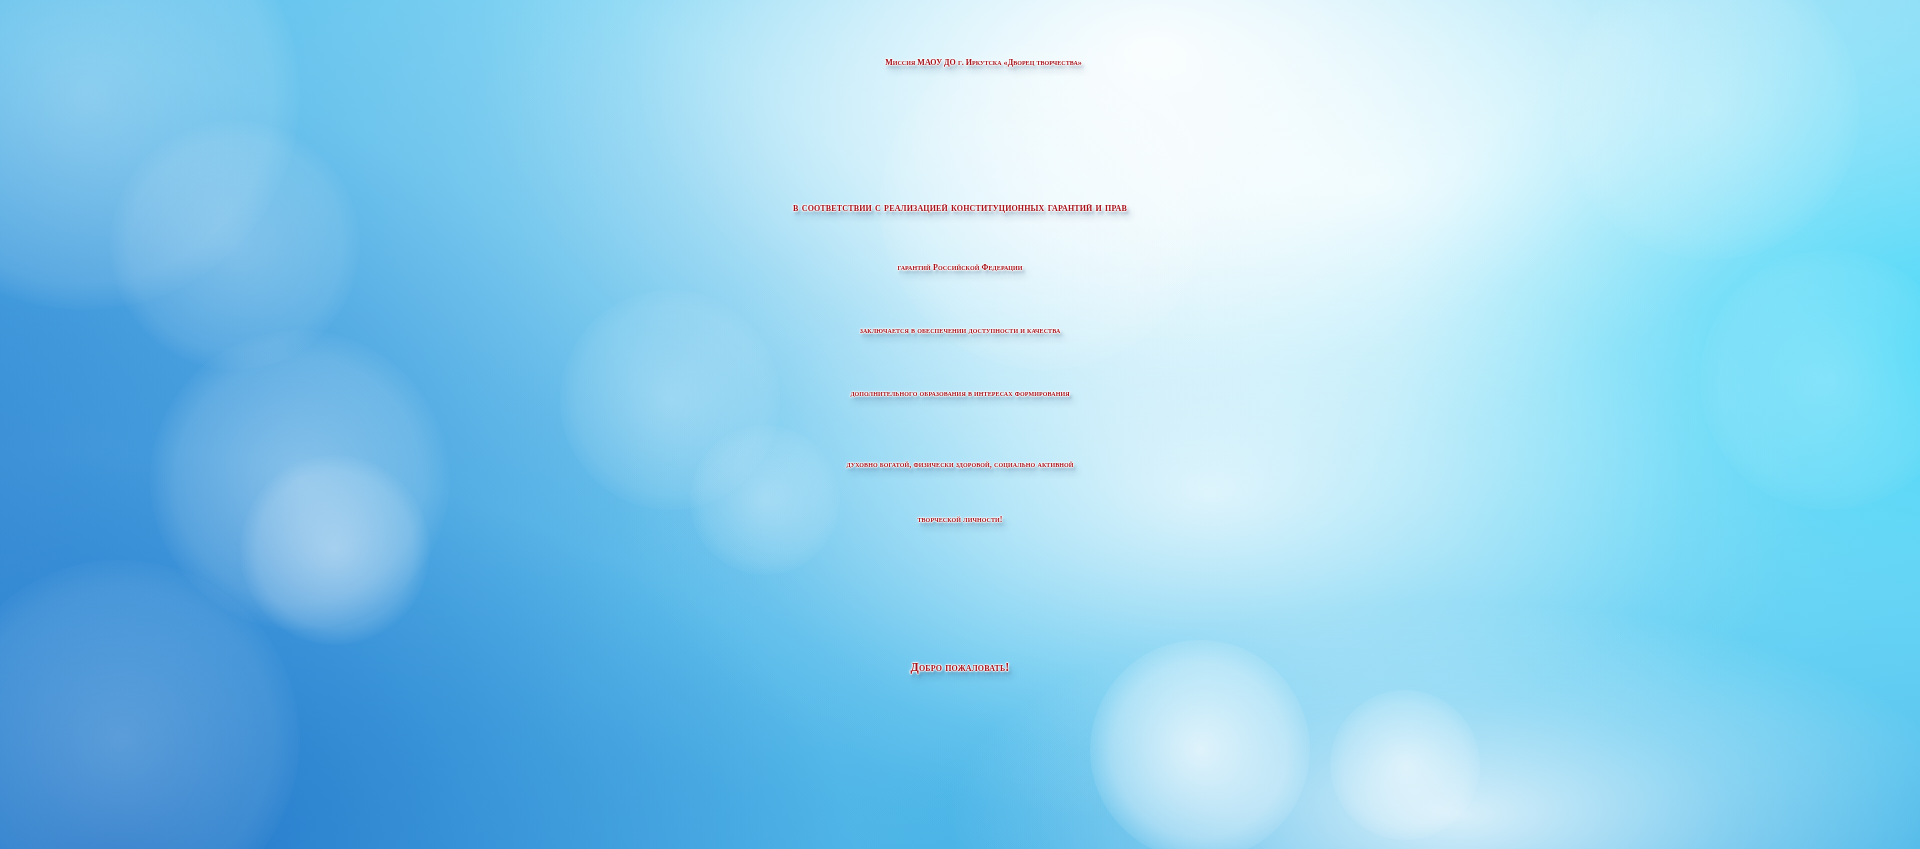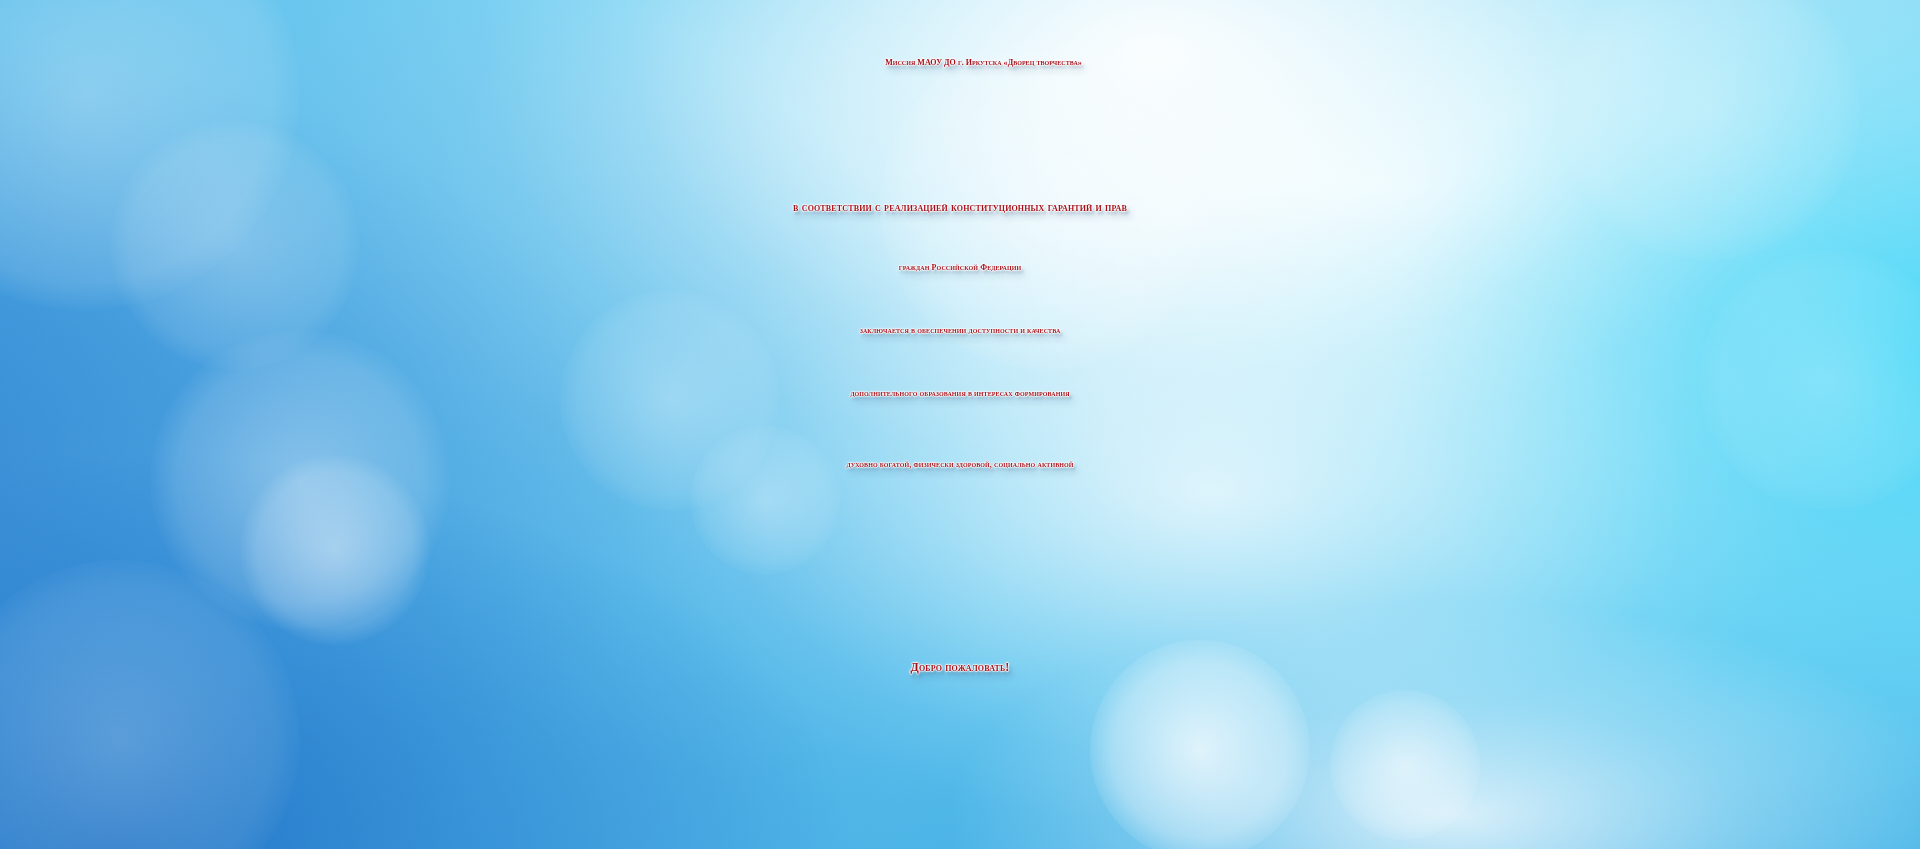--- a/index.html
+++ b/index.html
@@ -140,34 +140,37 @@
 
     <div class="row" style="top:58px;padding-left:47px;">
       <span class="ln title" style="font-size: 8px;">Миссия МАОУ ДО г. Иркутска «Дворец творчества»</span>
     </div>
 
     <div class="row" style="top:200px;">
       <span class="ln body-line" style="font-size: 12px;">в соответствии с реализацией конституционных гарантий и прав</span>
     </div>
 
     <div class="row" style="top:263px;">
-      <span class="ln body-line" style="font-size: 8px;">граждан Российской Федерации</span>
+      <span class="ln body-line" style="font-size: 8px;">гарантий Российской Федерации</span>
     </div>
 
     <div class="row" style="top:389px;">
       <span class="ln body-line" style="font-size: 8px;">дополнительного образования в интересах формирования</span>
     </div>
 
     <div class="row" style="top:326px;">
       <span class="ln body-line" style="font-size: 8px;">заключается в обеспечении доступности и качества</span>
     </div>
 
     <div class="row" style="top:452px;">
       <span class="ln body-line" style="font-size: 8px; margin-top: 8px;">духовно богатой, физически здоровой, социально активной</span>
     </div>
 
+    <div class="row" style="top:515px;">
+      <span class="ln body-line" style="font-size: 8px;">творческой личности!</span>
+    </div>
 
     <div class="row" style="top:660px;">
       <span class="ln welcome" style="font-size: 12px;">Добро пожаловать!</span>
     </div>
 
   </div>
 </div>
 
 </body></html>

